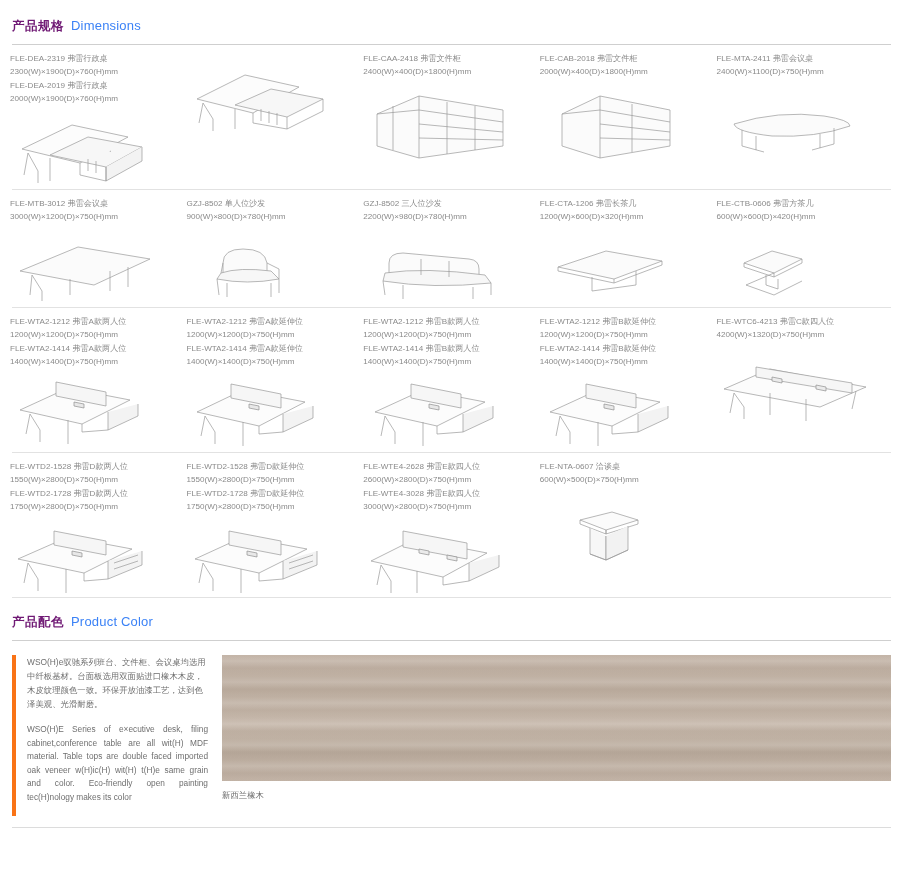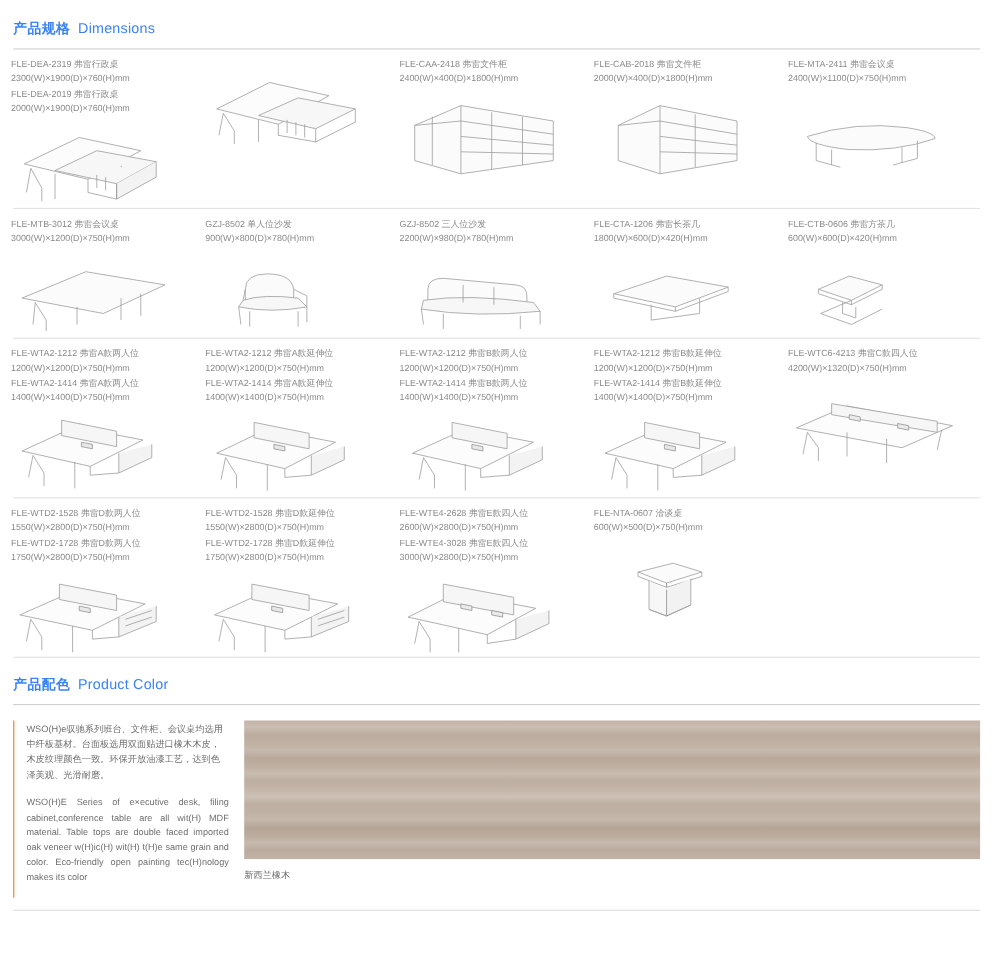--- a/index.html
+++ b/index.html
@@ -26,21 +26,21 @@
   }
   .section-head .titles {
     display: flex;
     align-items: baseline;
     gap: 7px;
     padding-bottom: 9px;
   }
   .title-cn {
     font-size: 12.5px;
     font-weight: bold;
-    color: #3b82f6;
+    color: #701a75;
     letter-spacing: .5px;
   }
   .title-en {
     font-size: 13px;
     color: #3b82f6;
     letter-spacing: .2px;
   }
   .rule {
     border-top: 1px solid #cfcfcf;
     height: 0;
@@ -88,21 +88,21 @@
   .color-wrap {
     display: flex;
     padding: 0 12px;
     margin-top: 14px;
     gap: 14px;
   }
   .color-copy {
     width: 196px;
     flex: 0 0 196px;
     box-sizing: border-box;
-    border-left: 1px solid #f97316;
+    border-left: 4px solid #f97316;
     padding-left: 11px;
   }
   .color-copy p {
     margin: 0 0 12px 0;
     font-size: 8.4px;
     line-height: 14px;
     color: #6f6f6f;
   }
   .color-copy p.en {
     text-align: justify;
@@ -294,21 +294,21 @@
               <path d="M22 44 Q62 38 122 46 L128 54 Q70 60 20 52 Z" fill="#f7f7f7"></path>
               <path d="M20 52 L22 66 M128 54 L128 66 M40 56 L40 70 M110 58 L110 70"></path>
               <path d="M58 30 L58 46 M86 32 L86 48"></path>
             </svg>
           </div>
         </div>
         <div class="dim-cell">
           <div>
             <div class="spec-block">
               <div class="spec-name">FLE-CTA-1206 弗雷长茶几</div>
-              <div class="spec-size">1800(W)×600(D)×420(H)mm</div>
+              <div class="spec-size">1200(W)×600(D)×320(H)mm</div>
             </div>
           </div>
           <div class="art">
             <svg width="150" height="78" viewBox="0 0 150 78" fill="none" stroke="#9a9a9a" stroke-width="0.7" stroke-linejoin="round">
               <path d="M18 38 L66 22 L122 32 L74 50 Z" fill="#fbfbfb"></path>
               <path d="M74 50 L74 54 L122 36 L122 32"></path>
               <path d="M18 38 L18 42 L74 54"></path>
               <path d="M52 48 L52 62 M96 42 L96 56"></path>
               <path d="M52 62 L96 56"></path>
             </svg>

